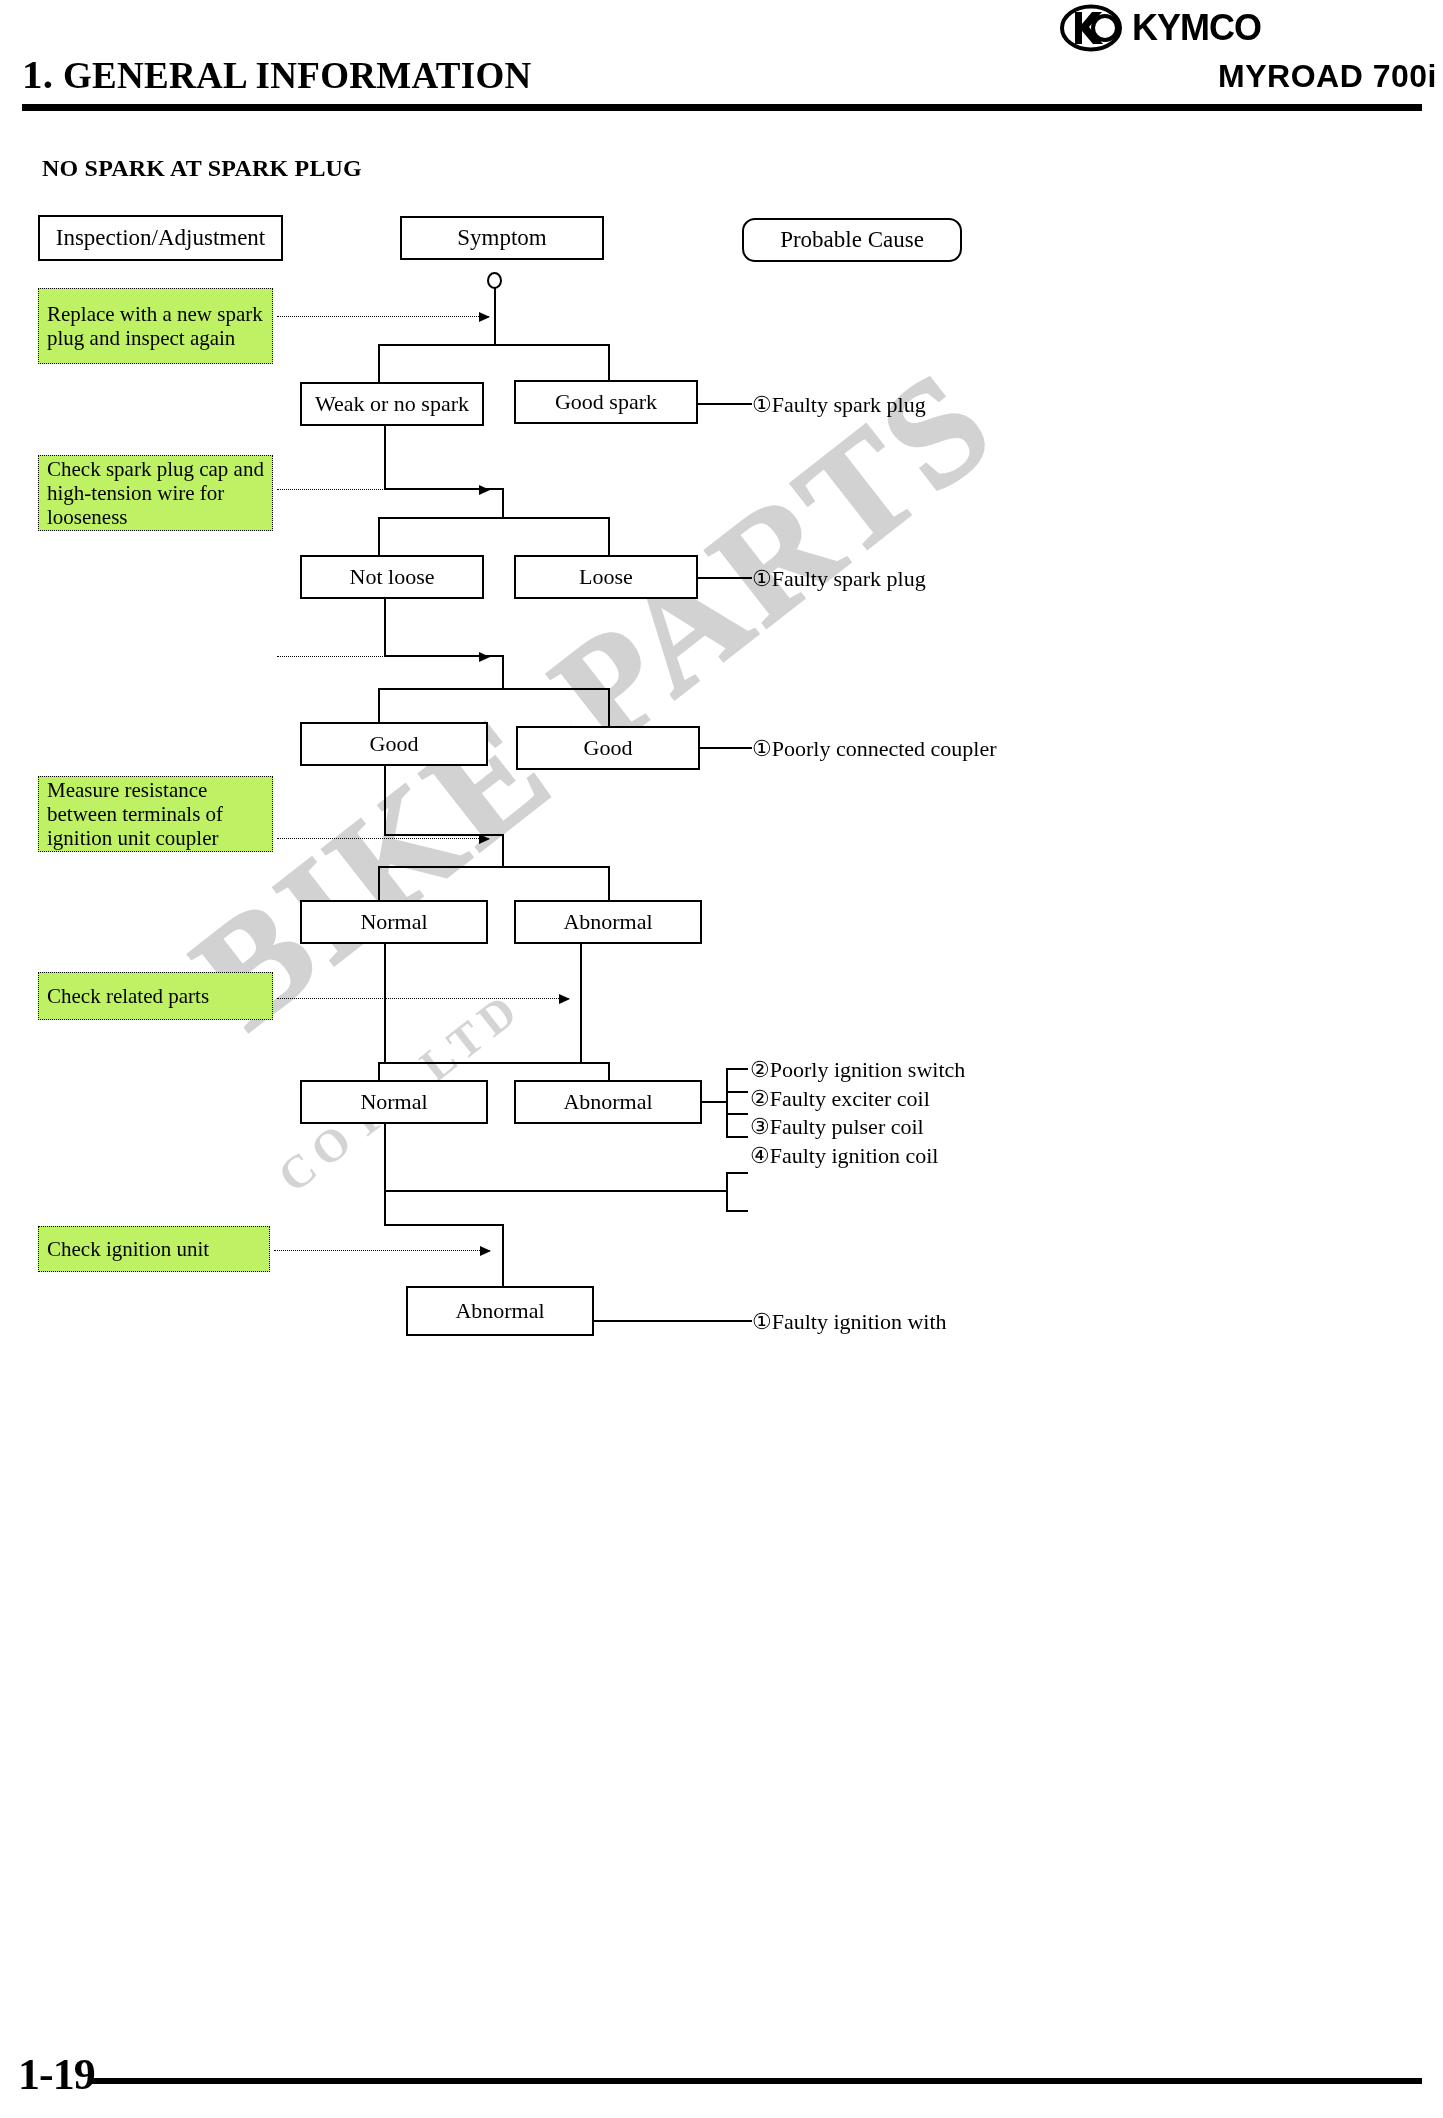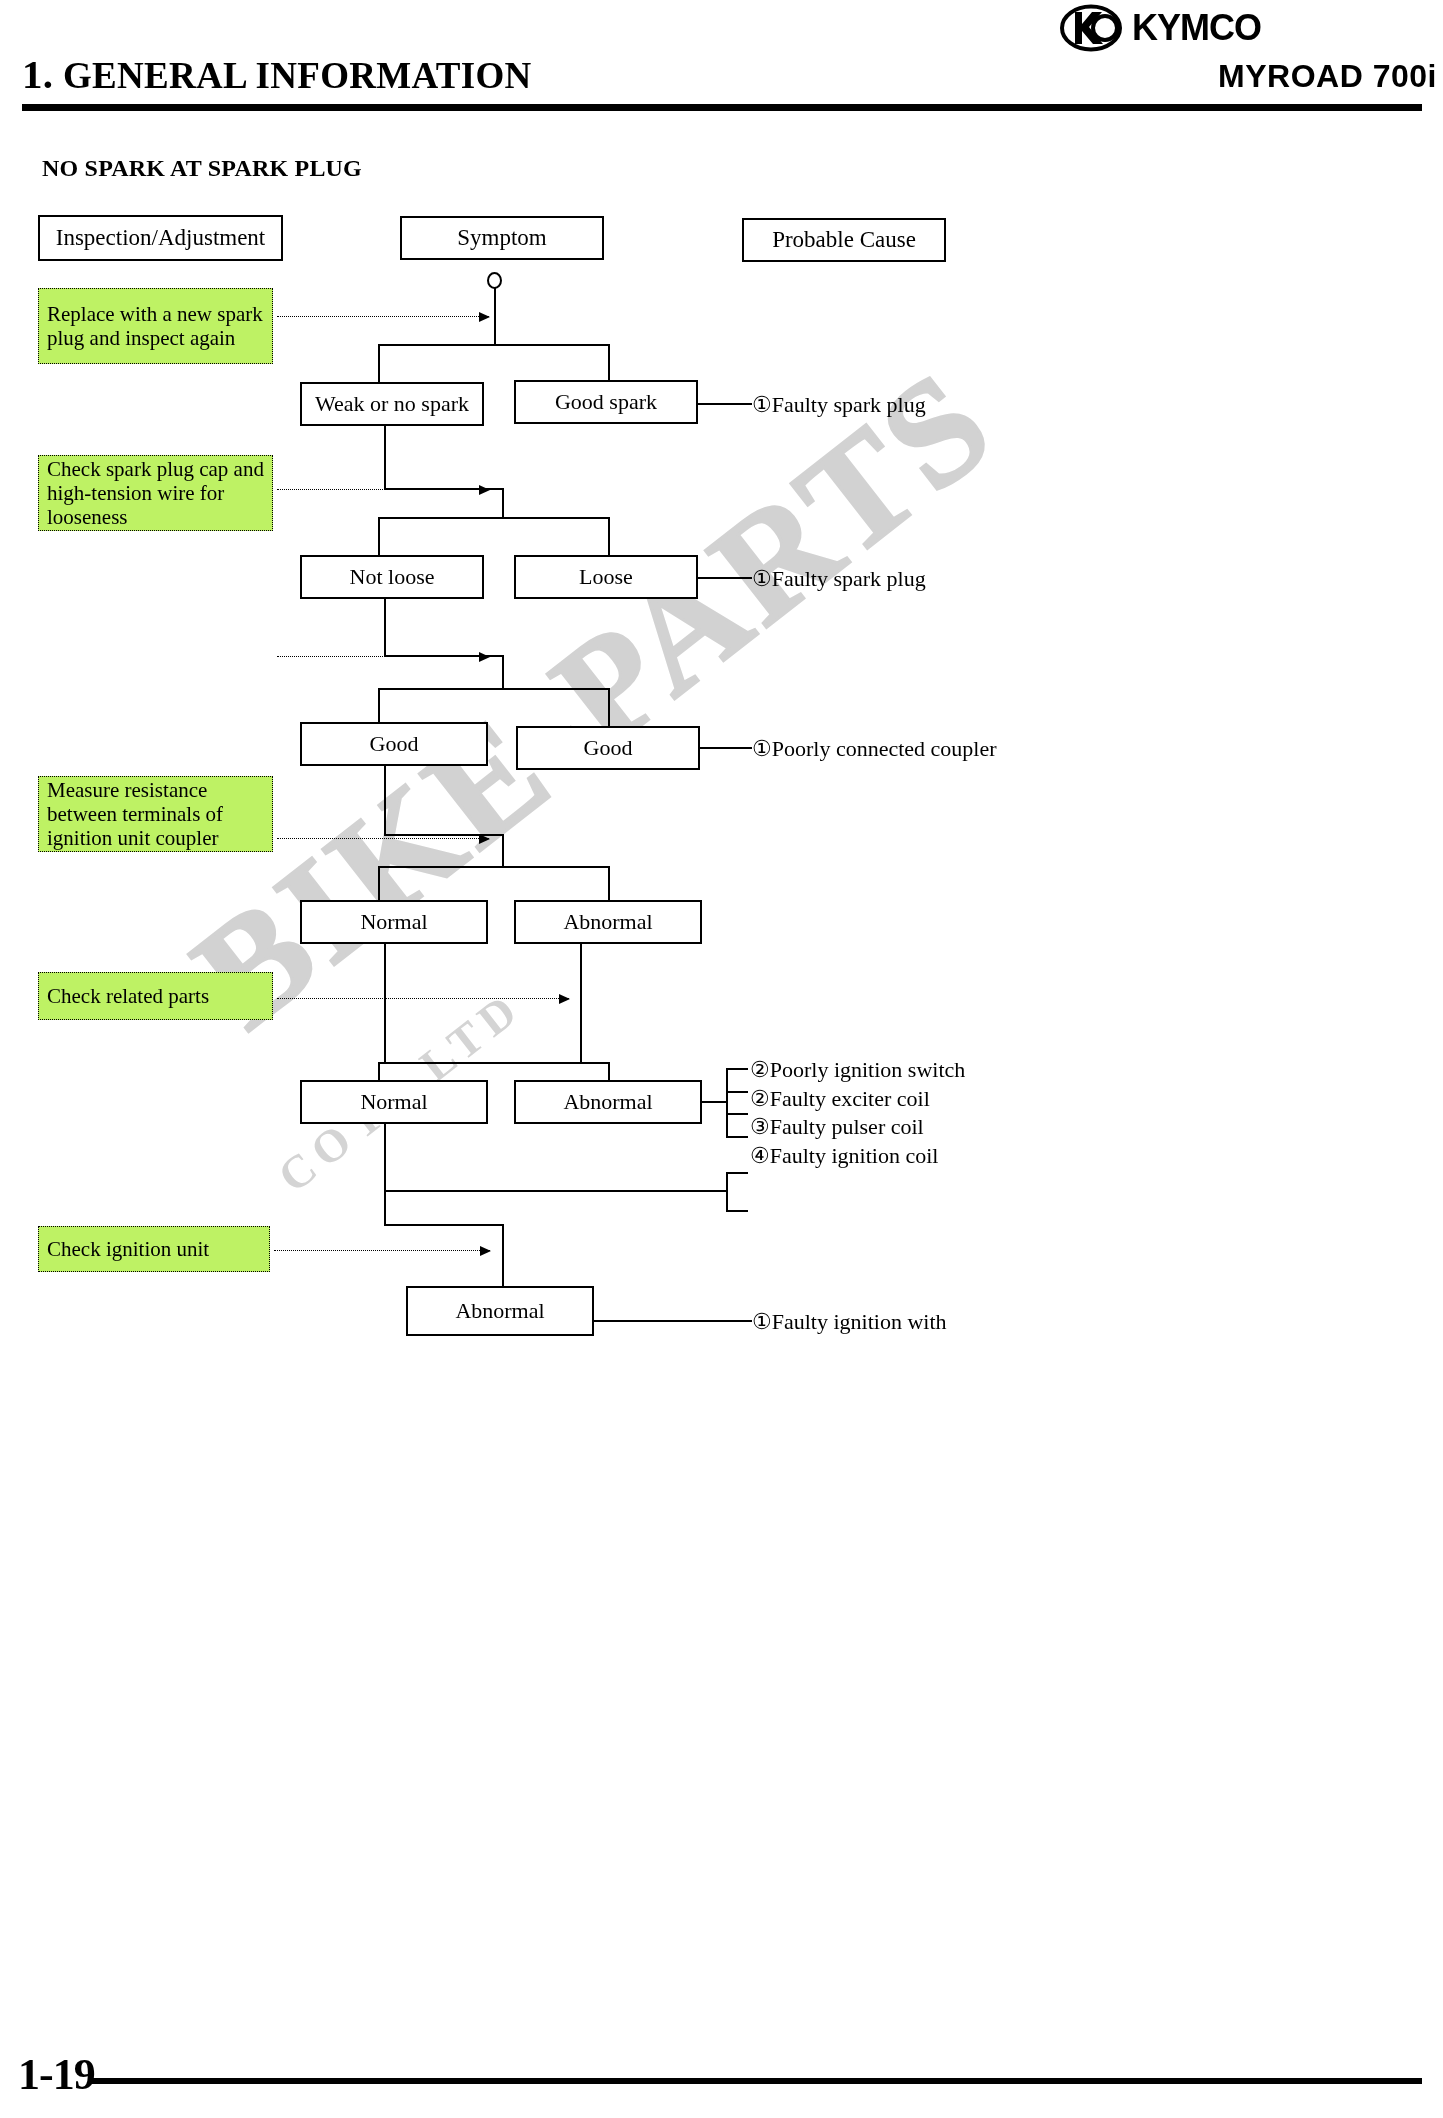--- a/index.html
+++ b/index.html
@@ -120,21 +120,21 @@
 
   <div class="wm">
     <div class="wm-txt">BIKE-PARTS</div>
     <div class="wm-sub">COYA LTD</div>
   </div>
 
   <div class="chart">
 
     <div class="box hdrbox" style="left:38px;top:215px;width:245px;height:46px;">Inspection/Adjustment</div>
     <div class="box hdrbox" style="left:400px;top:216px;width:204px;height:44px;">Symptom</div>
-    <div class="box hdrbox" style="left:742px;top:218px;width:204px;height:44px;">Probable Cause</div>
+    <div class="box hdrbox" style="left:742px;top:218px;width:220px;height:44px;border-radius:13px;">Probable Cause</div>
 
     <div class="circ" style="left:487px;top:272px;"></div>
     <div class="ln v" style="left:494px;top:288px;height:56px;"></div>
 
     <div class="dbox" style="left:38px;top:288px;width:235px;height:76px;">Replace with a new spark plug and inspect again</div>
     <div class="darrow" style="left:277px;top:316px;width:212px;"></div>
 
     <div class="ln h" style="left:378px;top:344px;width:232px;"></div>
     <div class="ln v" style="left:378px;top:344px;height:38px;"></div>
     <div class="ln v" style="left:608px;top:344px;height:38px;"></div>

